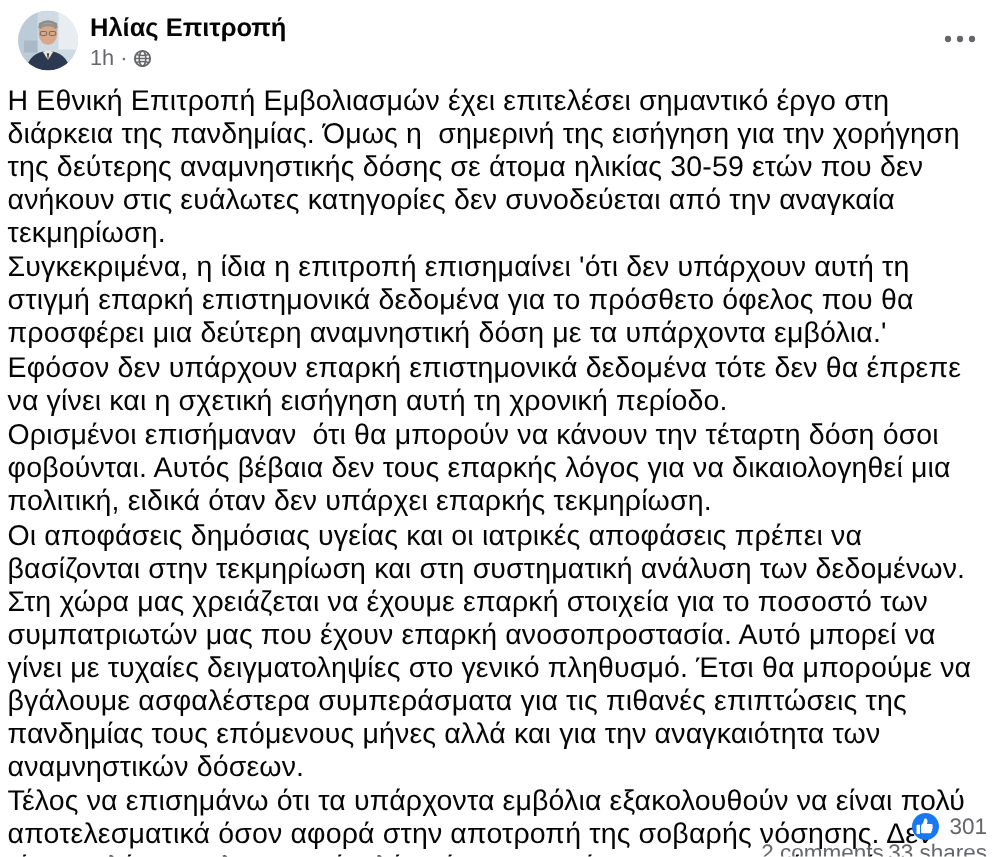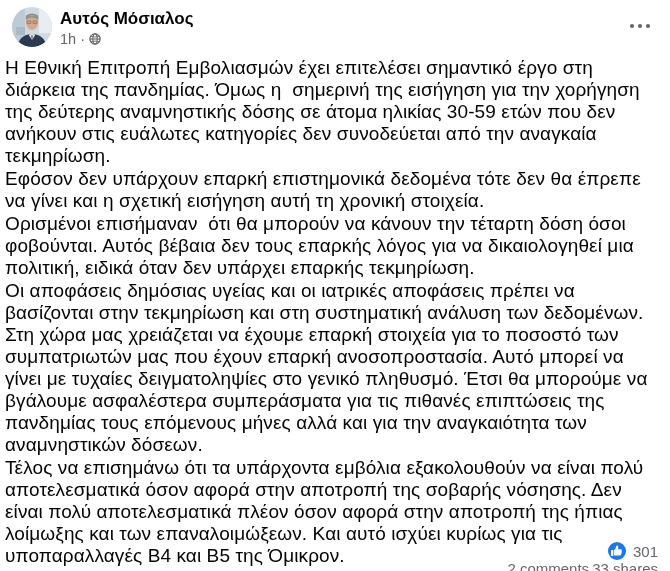--- a/index.html
+++ b/index.html
@@ -126,21 +126,21 @@
           <rect x="14.8" y="14" width="4.4" height="2.6" rx="1.2" fill="none" stroke="#7a6a5d" stroke-width="0.7"></rect>
           <rect x="20.8" y="14" width="4.4" height="2.6" rx="1.2" fill="none" stroke="#7a6a5d" stroke-width="0.7"></rect>
           <path d="M5 41 Q7 27.5 20 27 Q33 27.5 35 41 Z" fill="#2b3a50"></path>
           <path d="M16.5 27.5 L20 33 L23.5 27.5 Q20 26.3 16.5 27.5 Z" fill="#e9e7e1"></path>
           <path d="M19.2 28.5 L20 33.5 L20.8 28.5 Z" fill="#5b3a3a"></path>
         </g>
       </svg>
     </div>
 
     <div class="header-text">
-      <div class="author-name">Αυτός Μόσιαλος</div>
+      <div class="author-name">Ηλίας Επιτροπή</div>
       <div class="meta-row">
         <span class="timestamp">1h</span>
         <span class="separator">·</span>
         <span class="globe-wrap">
           <svg width="12" height="12" viewBox="0 0 12 12">
             <circle cx="6" cy="6" r="5.1" fill="none" stroke="#65676b" stroke-width="1.3"></circle>
             <ellipse cx="6" cy="6" rx="2.2" ry="5.1" fill="none" stroke="#65676b" stroke-width="1.1"></ellipse>
             <line x1="0.9" y1="6" x2="11.1" y2="6" stroke="#65676b" stroke-width="1.1"></line>
             <path d="M1.6 3.2 Q6 4.8 10.4 3.2" fill="none" stroke="#65676b" stroke-width="0.9"></path>
             <path d="M1.6 8.8 Q6 7.2 10.4 8.8" fill="none" stroke="#65676b" stroke-width="0.9"></path>
@@ -153,21 +153,22 @@
       <svg width="24" height="10" viewBox="0 0 24 10">
         <circle cx="4" cy="5" r="2.1" fill="#65676b"></circle>
         <circle cx="12" cy="5" r="2.1" fill="#65676b"></circle>
         <circle cx="20" cy="5" r="2.1" fill="#65676b"></circle>
       </svg>
     </button>
   </div>
 
   <div class="post-body">
     <p>Η Εθνική Επιτροπή Εμβολιασμών έχει επιτελέσει σημαντικό έργο στη διάρκεια της πανδημίας. Όμως η  σημερινή της εισήγηση για την χορήγηση της δεύτερης αναμνηστικής δόσης σε άτομα ηλικίας 30-59 ετών που δεν ανήκουν στις ευάλωτες κατηγορίες δεν συνοδεύεται από την αναγκαία τεκμηρίωση.</p>
-    <p>Εφόσον δεν υπάρχουν επαρκή επιστημονικά δεδομένα τότε δεν θα έπρεπε να γίνει και η σχετική εισήγηση αυτή τη χρονική στοιχεία.</p>
+    <p>Συγκεκριμένα, η ίδια η επιτροπή επισημαίνει 'ότι δεν υπάρχουν αυτή τη στιγμή επαρκή επιστημονικά δεδομένα για το πρόσθετο όφελος που θα προσφέρει μια δεύτερη αναμνηστική δόση με τα υπάρχοντα εμβόλια.'</p>
+    <p>Εφόσον δεν υπάρχουν επαρκή επιστημονικά δεδομένα τότε δεν θα έπρεπε να γίνει και η σχετική εισήγηση αυτή τη χρονική περίοδο.</p>
     <p>Ορισμένοι επισήμαναν  ότι θα μπορούν να κάνουν την τέταρτη δόση όσοι φοβούνται. Αυτός βέβαια δεν τους επαρκής λόγος για να δικαιολογηθεί μια πολιτική, ειδικά όταν δεν υπάρχει επαρκής τεκμηρίωση.</p>
     <p>Οι αποφάσεις δημόσιας υγείας και οι ιατρικές αποφάσεις πρέπει να βασίζονται στην τεκμηρίωση και στη συστηματική ανάλυση των δεδομένων. Στη χώρα μας χρειάζεται να έχουμε επαρκή στοιχεία για το ποσοστό των συμπατριωτών μας που έχουν επαρκή ανοσοπροστασία. Αυτό μπορεί να γίνει με τυχαίες δειγματοληψίες στο γενικό πληθυσμό. Έτσι θα μπορούμε να βγάλουμε ασφαλέστερα συμπεράσματα για τις πιθανές επιπτώσεις της πανδημίας τους επόμενους μήνες αλλά και για την αναγκαιότητα των αναμνηστικών δόσεων.</p>
     <p>Τέλος να επισημάνω ότι τα υπάρχοντα εμβόλια εξακολουθούν να είναι πολύ αποτελεσματικά όσον αφορά στην αποτροπή της σοβαρής νόσησης. Δεν είναι πολύ αποτελεσματικά πλέον όσον αφορά στην αποτροπή της ήπιας λοίμωξης και των επαναλοιμώξεων. Και αυτό ισχύει κυρίως για τις υποπαραλλαγές Β4 και Β5 της Όμικρον.</p>
   </div>
 
   <div class="engagement-bar">
     <div class="reactions-summary">
       <span class="like-badge">
         <svg width="18" height="18" viewBox="0 0 18 18">
           <circle cx="9" cy="9" r="9" fill="#1877f2"></circle>

